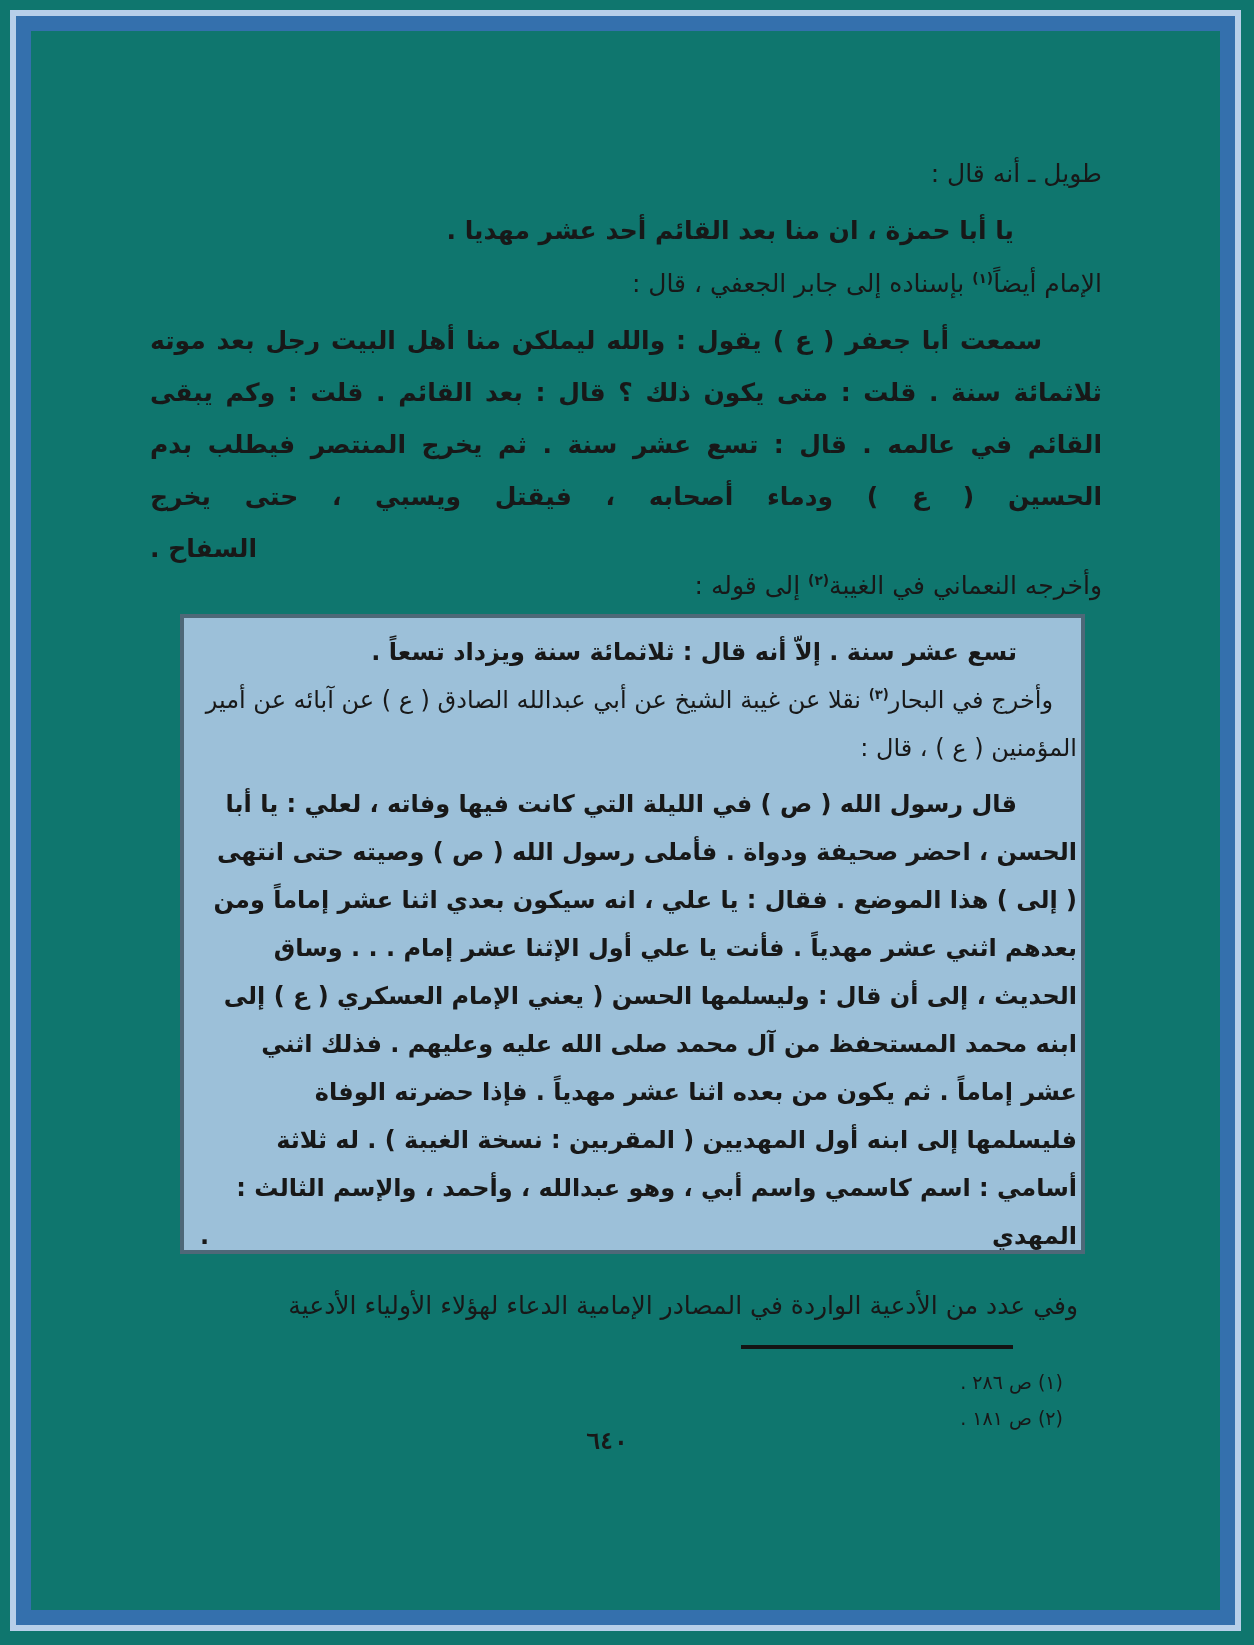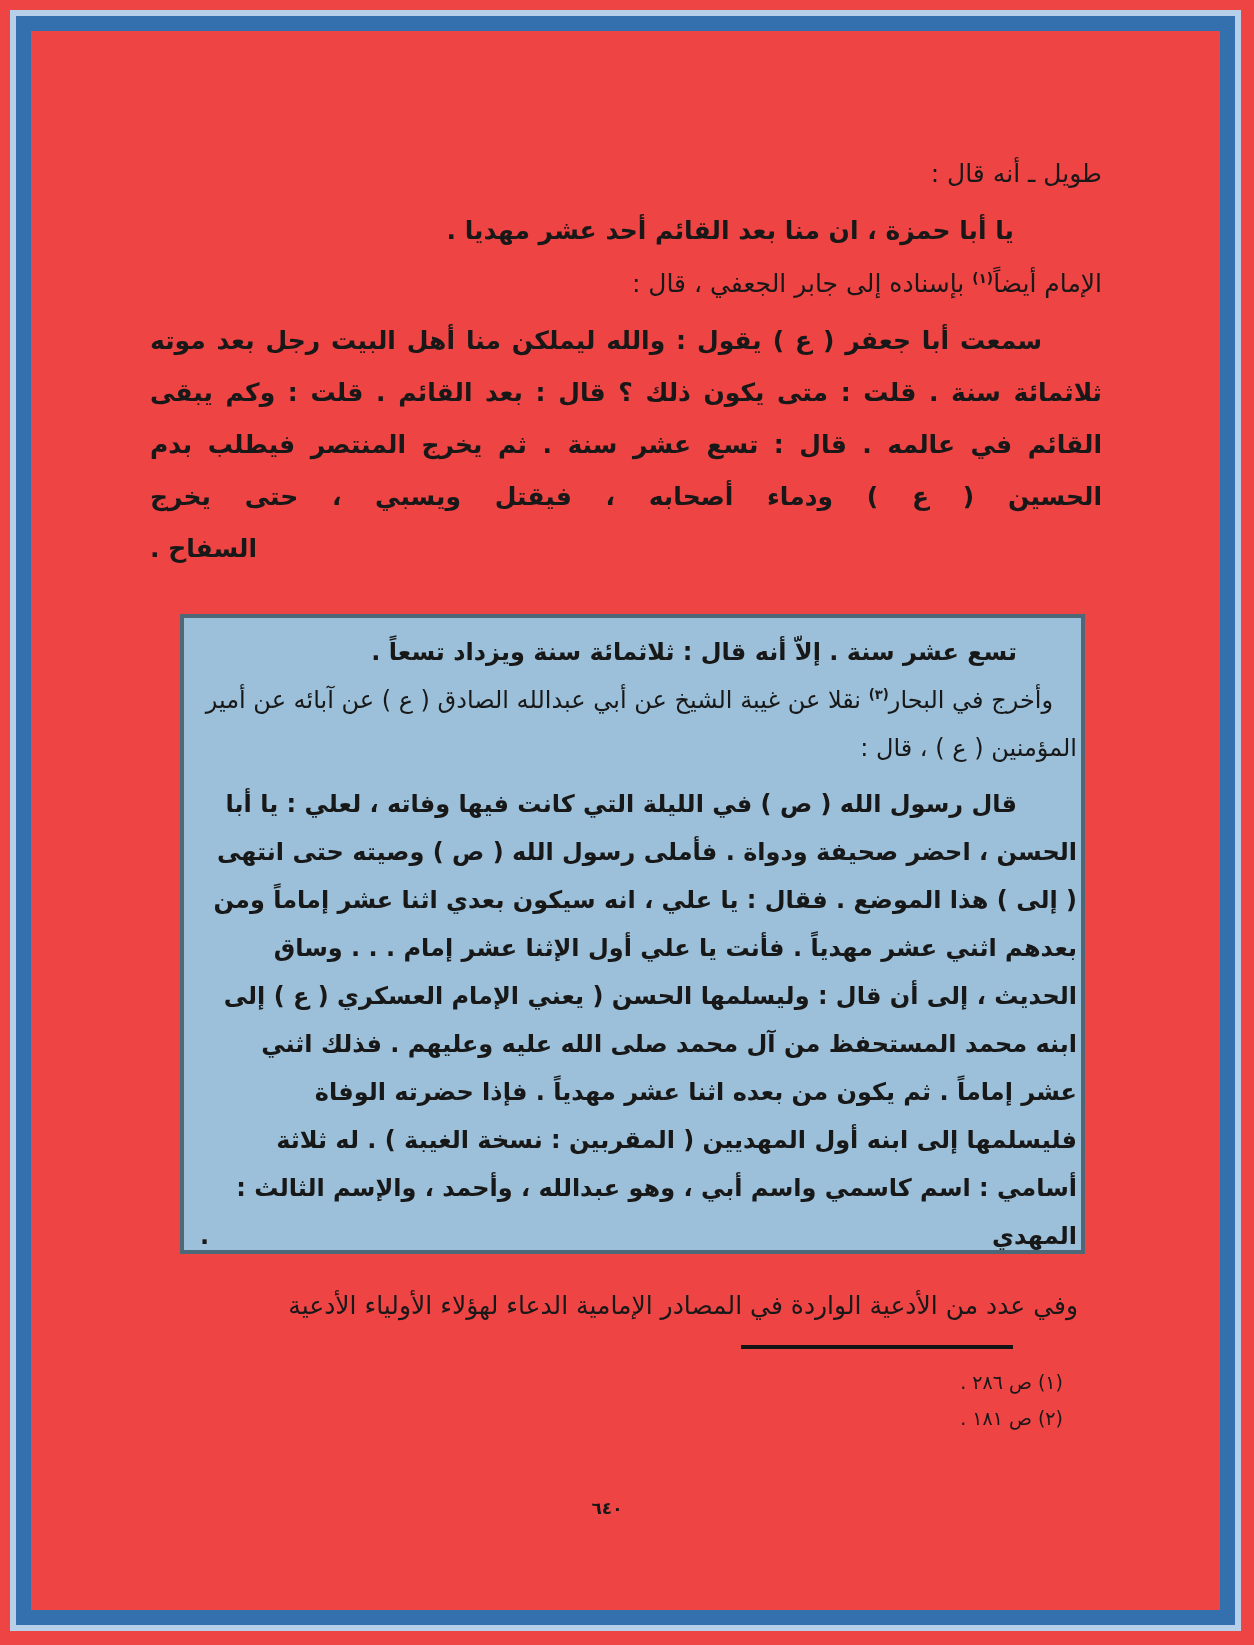--- a/index.html
+++ b/index.html
@@ -1,19 +1,19 @@
 <!DOCTYPE html>
 <html lang="ar"><head>
 <meta charset="utf-8">
 <style>
   html,body { margin:0; padding:0; background:#ffffff; }
   .page {
     position:relative;
     width:1254px; height:1645px;
-    background:#ef4444;
+    background:#0f766e;
     font-family:"DejaVu Sans", sans-serif;
     color:#181818;
     overflow:hidden;
   }
   
   .frame-outer {
     position:absolute; top:10px; left:10px; right:13px; bottom:14px;
     border:6px solid #b7cfe9;
   }
   .frame-inner {
@@ -52,24 +52,25 @@
     position:absolute; top:1345px; right:241px;
     width:272px; height:4px; background:#141414;
   }
   .footnotes {
     position:absolute; top:1364px; right:191px; left:200px;
     direction:rtl; text-align:right;
     font-size:19px; line-height:36px;
   }
   .footnotes p { margin:0; }
   .pagenum {
-    position:absolute; top:1498px; left:0; right:40px;
+    position:absolute; top:1428px; left:0; right:40px;
     text-align:center;
-    font-size:17px; font-weight:bold;
+    font-size:23px; font-weight:bold;
     letter-spacing:2px;
+    font-family:Liberation Mono, monospace;
   }
 </style>
 </head>
 <body>
 
 <div class="page">
 
   <div class="frame-outer">
     <div class="frame-inner"></div>
   </div>
@@ -79,20 +80,23 @@
   <p class="blk bold ind-lg" style="top:205px;text-align:right;">يا أبا حمزة ، ان منا بعد القائم أحد عشر مهديا .</p>
 
   <p class="blk" style="top:258px;">
     <span>الإمام أيضاً</span><sup class="fnm">(١)</sup><span> بإسناده إلى جابر الجعفي ، قال :</span>
   </p>
 
   <p class="blk bold left-end" style="top:523px;">السفاح .</p>
 
   <p class="blk bold ind-md just" style="top:315px; height:208px; overflow:hidden;">سمعت أبا جعفر ( ع ) يقول : والله ليملكن منا أهل البيت رجل بعد موته ثلاثمائة سنة . قلت : متى يكون ذلك ؟ قال : بعد القائم . قلت : وكم يبقى القائم في عالمه . قال : تسع عشر سنة . ثم يخرج المنتصر فيطلب بدم الحسين ( ع ) ودماء أصحابه ، فيقتل ويسبي ، حتى يخرج</p>
 
+  <p class="blk" style="top:560px;">
+    <span>وأخرجه النعماني في الغيبة</span><sup class="fnm">(٢)</sup><span> إلى قوله :</span>
+  </p>
 
   <div class="highlight">
     <p class="hblk bold ind-md">تسع عشر سنة . إلاّ أنه قال : ثلاثمائة سنة ويزداد تسعاً .</p>
     <p class="hblk ind-sm">
       <span>وأخرج في البحار</span><sup class="fnm">(٣)</sup><span> نقلا عن غيبة الشيخ عن أبي عبدالله الصادق ( ع ) عن آبائه عن أمير المؤمنين ( ع ) ، قال :</span>
     </p>
     <p class="hblk bold ind-md just" style="margin-top:8px;">قال رسول الله ( ص ) في الليلة التي كانت فيها وفاته ، لعلي : يا أبا الحسن ، احضر صحيفة ودواة . فأملى رسول الله ( ص ) وصيته حتى انتهى ( إلى ) هذا الموضع . فقال : يا علي ، انه سيكون بعدي اثنا عشر إماماً ومن بعدهم اثني عشر مهدياً . فأنت يا علي أول الإثنا عشر إمام . . . وساق الحديث ، إلى أن قال : وليسلمها الحسن ( يعني الإمام العسكري ( ع ) إلى ابنه محمد المستحفظ من آل محمد صلى الله عليه وعليهم . فذلك اثني عشر إماماً . ثم يكون من بعده اثنا عشر مهدياً . فإذا حضرته الوفاة فليسلمها إلى ابنه أول المهديين ( المقربين : نسخة الغيبة ) . له ثلاثة أسامي : اسم كاسمي واسم أبي ، وهو عبدالله ، وأحمد ، والإسم الثالث : المهدي .</p>
 
   </div>
 

